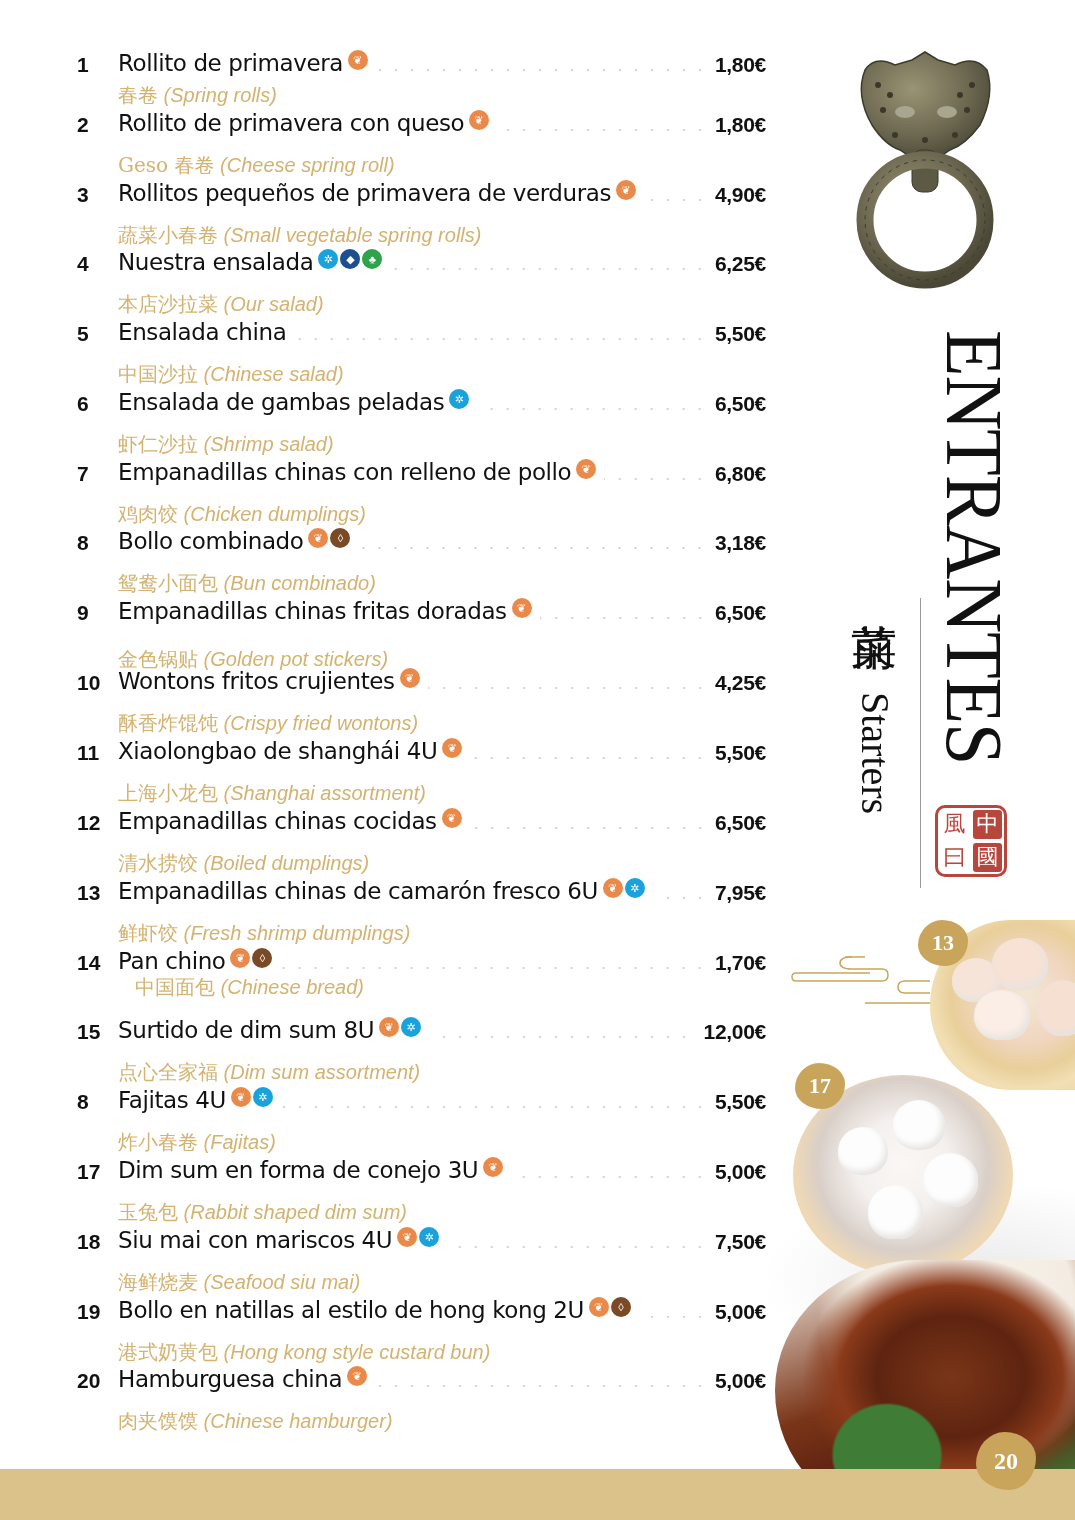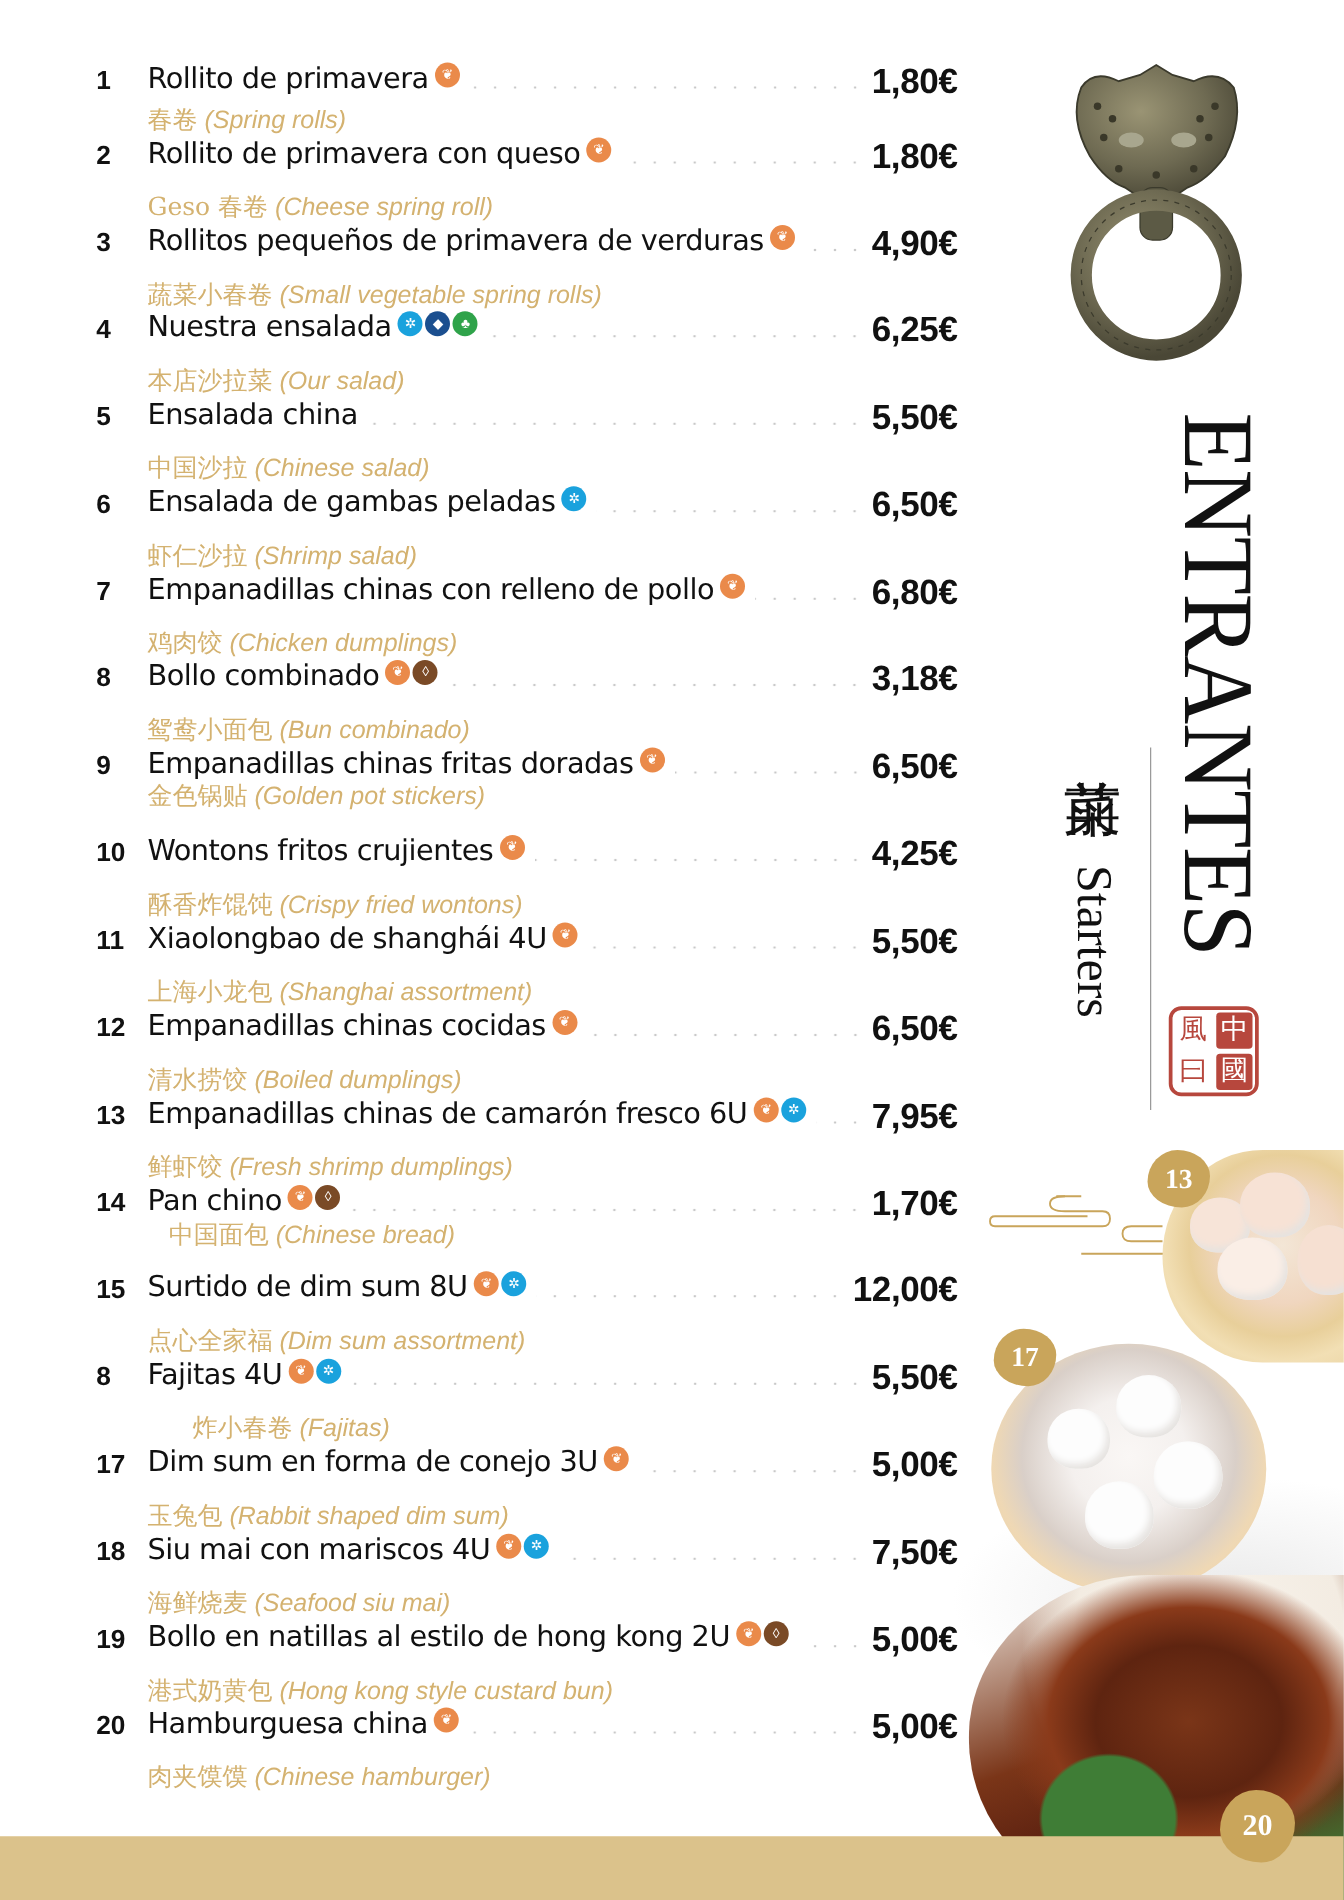--- a/index.html
+++ b/index.html
@@ -44,21 +44,21 @@
   .al-crust { background: #1aa2dd; }
   .al-fish { background: #1b4f8f; }
   .al-celery { background: #2fa34a; }
   .al-milk { background: #7a4a26; }
   .leader {
     flex: 1; margin: 0 10px 0 8px; height: 2px; align-self: center; margin-top: 10px;
     background-image: radial-gradient(circle, #c8c8c8 1px, transparent 1.3px);
     background-size: 16px 3px; background-repeat: repeat-x; background-position: right center;
   }
   .item-price {
-    position: absolute; right: 24px; font-weight: bold; font-size: 28px; color: #111;
+    position: absolute; right: 24px; font-weight: bold; font-size: 21px; color: #111;
     font-family: "Liberation Sans", sans-serif; letter-spacing: -0.3px;
     background: #fff; padding-left: 6px; text-align: right;
   }
   .item-sub {
     position: absolute; left: 118px; white-space: nowrap;
     color: #d4b270; font-size: 20px;
   }
   .item-sub .zh { font-family: "DejaVu Serif", serif; }
   .item-sub .en { font-style: italic; font-family: "Liberation Sans", sans-serif; }
 
@@ -246,21 +246,21 @@
           <span class="item-num">9</span>
           <div class="item-name-wrap">
             <span class="item-name">Empanadillas chinas fritas doradas</span>
             <span class="icons">
               <span class="al-icon al-gluten">❦</span>
             </span>
             <span class="leader"></span>
           </div>
           <span class="item-price">6,50€</span>
         </div>
-        <div class="item-sub" style="top: 25px;"><span class="zh">金色锅贴</span> <span class="en">(Golden pot stickers)</span></div>
+        <div class="item-sub" style="top: 48px;"><span class="zh">金色锅贴</span> <span class="en">(Golden pot stickers)</span></div>
       </div>
       <div class="item" style="top: 668px;">
         <div class="item-row">
           <span class="item-num">10</span>
           <div class="item-name-wrap">
             <span class="item-name">Wontons fritos crujientes</span>
             <span class="icons">
               <span class="al-icon al-gluten">❦</span>
             </span>
             <span class="leader"></span>
@@ -348,21 +348,21 @@
           <div class="item-name-wrap">
             <span class="item-name">Fajitas 4U</span>
             <span class="icons">
               <span class="al-icon al-gluten">❦</span>
               <span class="al-icon al-crust">✲</span>
             </span>
             <span class="leader"></span>
           </div>
           <span class="item-price">5,50€</span>
         </div>
-        <div class="item-sub" style="top: 42px; margin-left: 36px;"><span class="zh">炸小春卷</span> <span class="en">(Fajitas)</span></div>
+        <div class="item-sub" style="top: 42px;"><span class="zh">炸小春卷</span> <span class="en">(Fajitas)</span></div>
       </div>
       <div class="item" style="top: 1157px;">
         <div class="item-row">
           <span class="item-num">17</span>
           <div class="item-name-wrap">
             <span class="item-name">Dim sum en forma de conejo 3U</span>
             <span class="icons">
               <span class="al-icon al-gluten">❦</span>
             </span>
             <span class="leader"></span>

